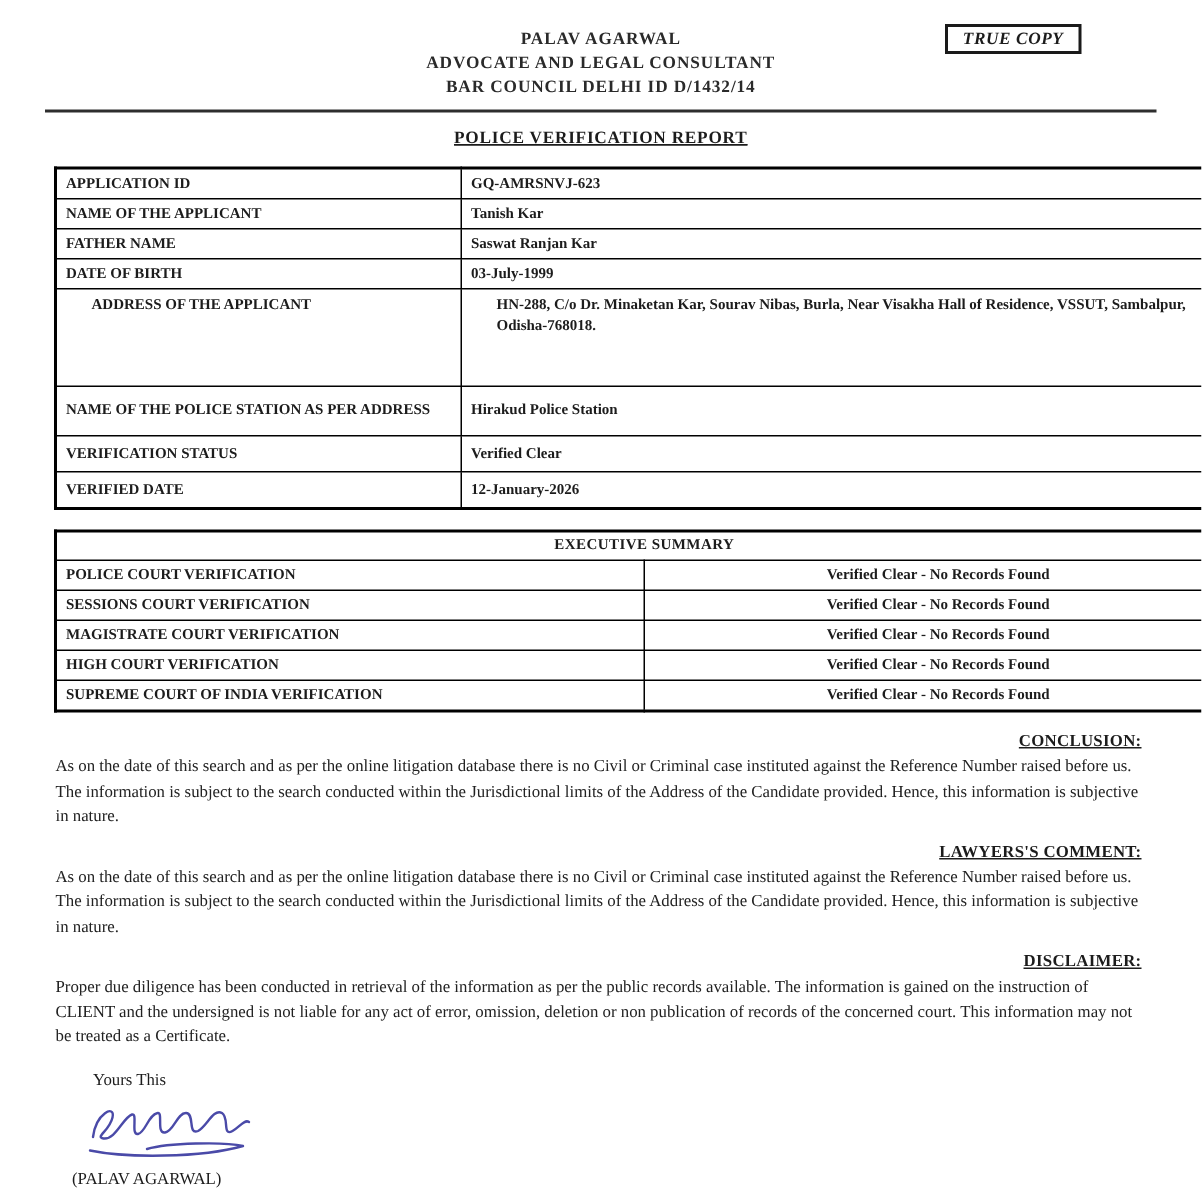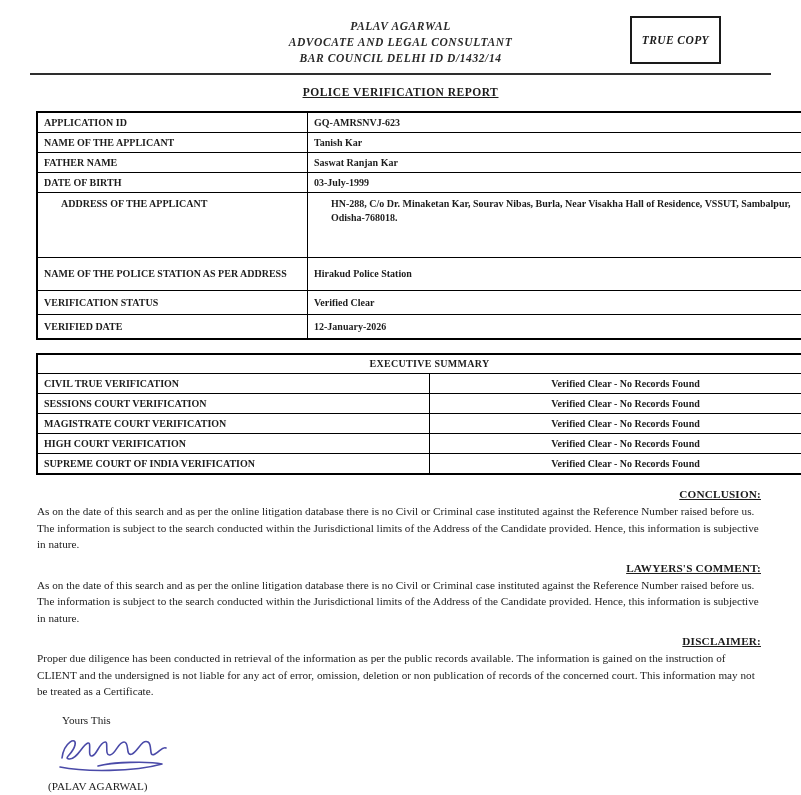--- a/index.html
+++ b/index.html
@@ -15,28 +15,27 @@
   }
   
   .letterhead {
     padding-top: 18px;
     text-align: center;
     font-weight: bold;
     font-size: 11.5px;
     letter-spacing: 0.6px;
     line-height: 16px;
     color: #2a2a2a;
-    font-style: italic;
   }
   .true-copy {
     position: absolute;
     top: 16px;
     right: 80px;
     border: 2px solid #1a1a1a;
-    padding: 16px 10px;
+    padding: 2px 10px;
     font-style: italic;
     font-weight: bold;
     font-size: 11.5px;
     letter-spacing: 0.4px;
     background: #fff;
   }
   .rule {
     margin: 7px 30px 0 30px;
     border: none;
     border-top: 2px solid #2e2e2e;
@@ -173,21 +172,21 @@
       </tr>
     </tbody>
   </table>
 
   <table class="summary-table">
     <tbody>
       <tr>
         <td class="summary-title-cell" colspan="2">EXECUTIVE SUMMARY</td>
       </tr>
       <tr class="row-normal">
-        <td class="col-label">CIVIL TRUE VERIFICATION</td>
+        <td class="col-label">POLICE COURT VERIFICATION</td>
         <td class="value-cell">Verified Clear - No Records Found</td>
       </tr>
       <tr class="row-normal">
         <td class="col-label">SESSIONS COURT VERIFICATION</td>
         <td class="value-cell">Verified Clear - No Records Found</td>
       </tr>
       <tr class="row-normal">
         <td class="col-label">MAGISTRATE COURT VERIFICATION</td>
         <td class="value-cell">Verified Clear - No Records Found</td>
       </tr>

